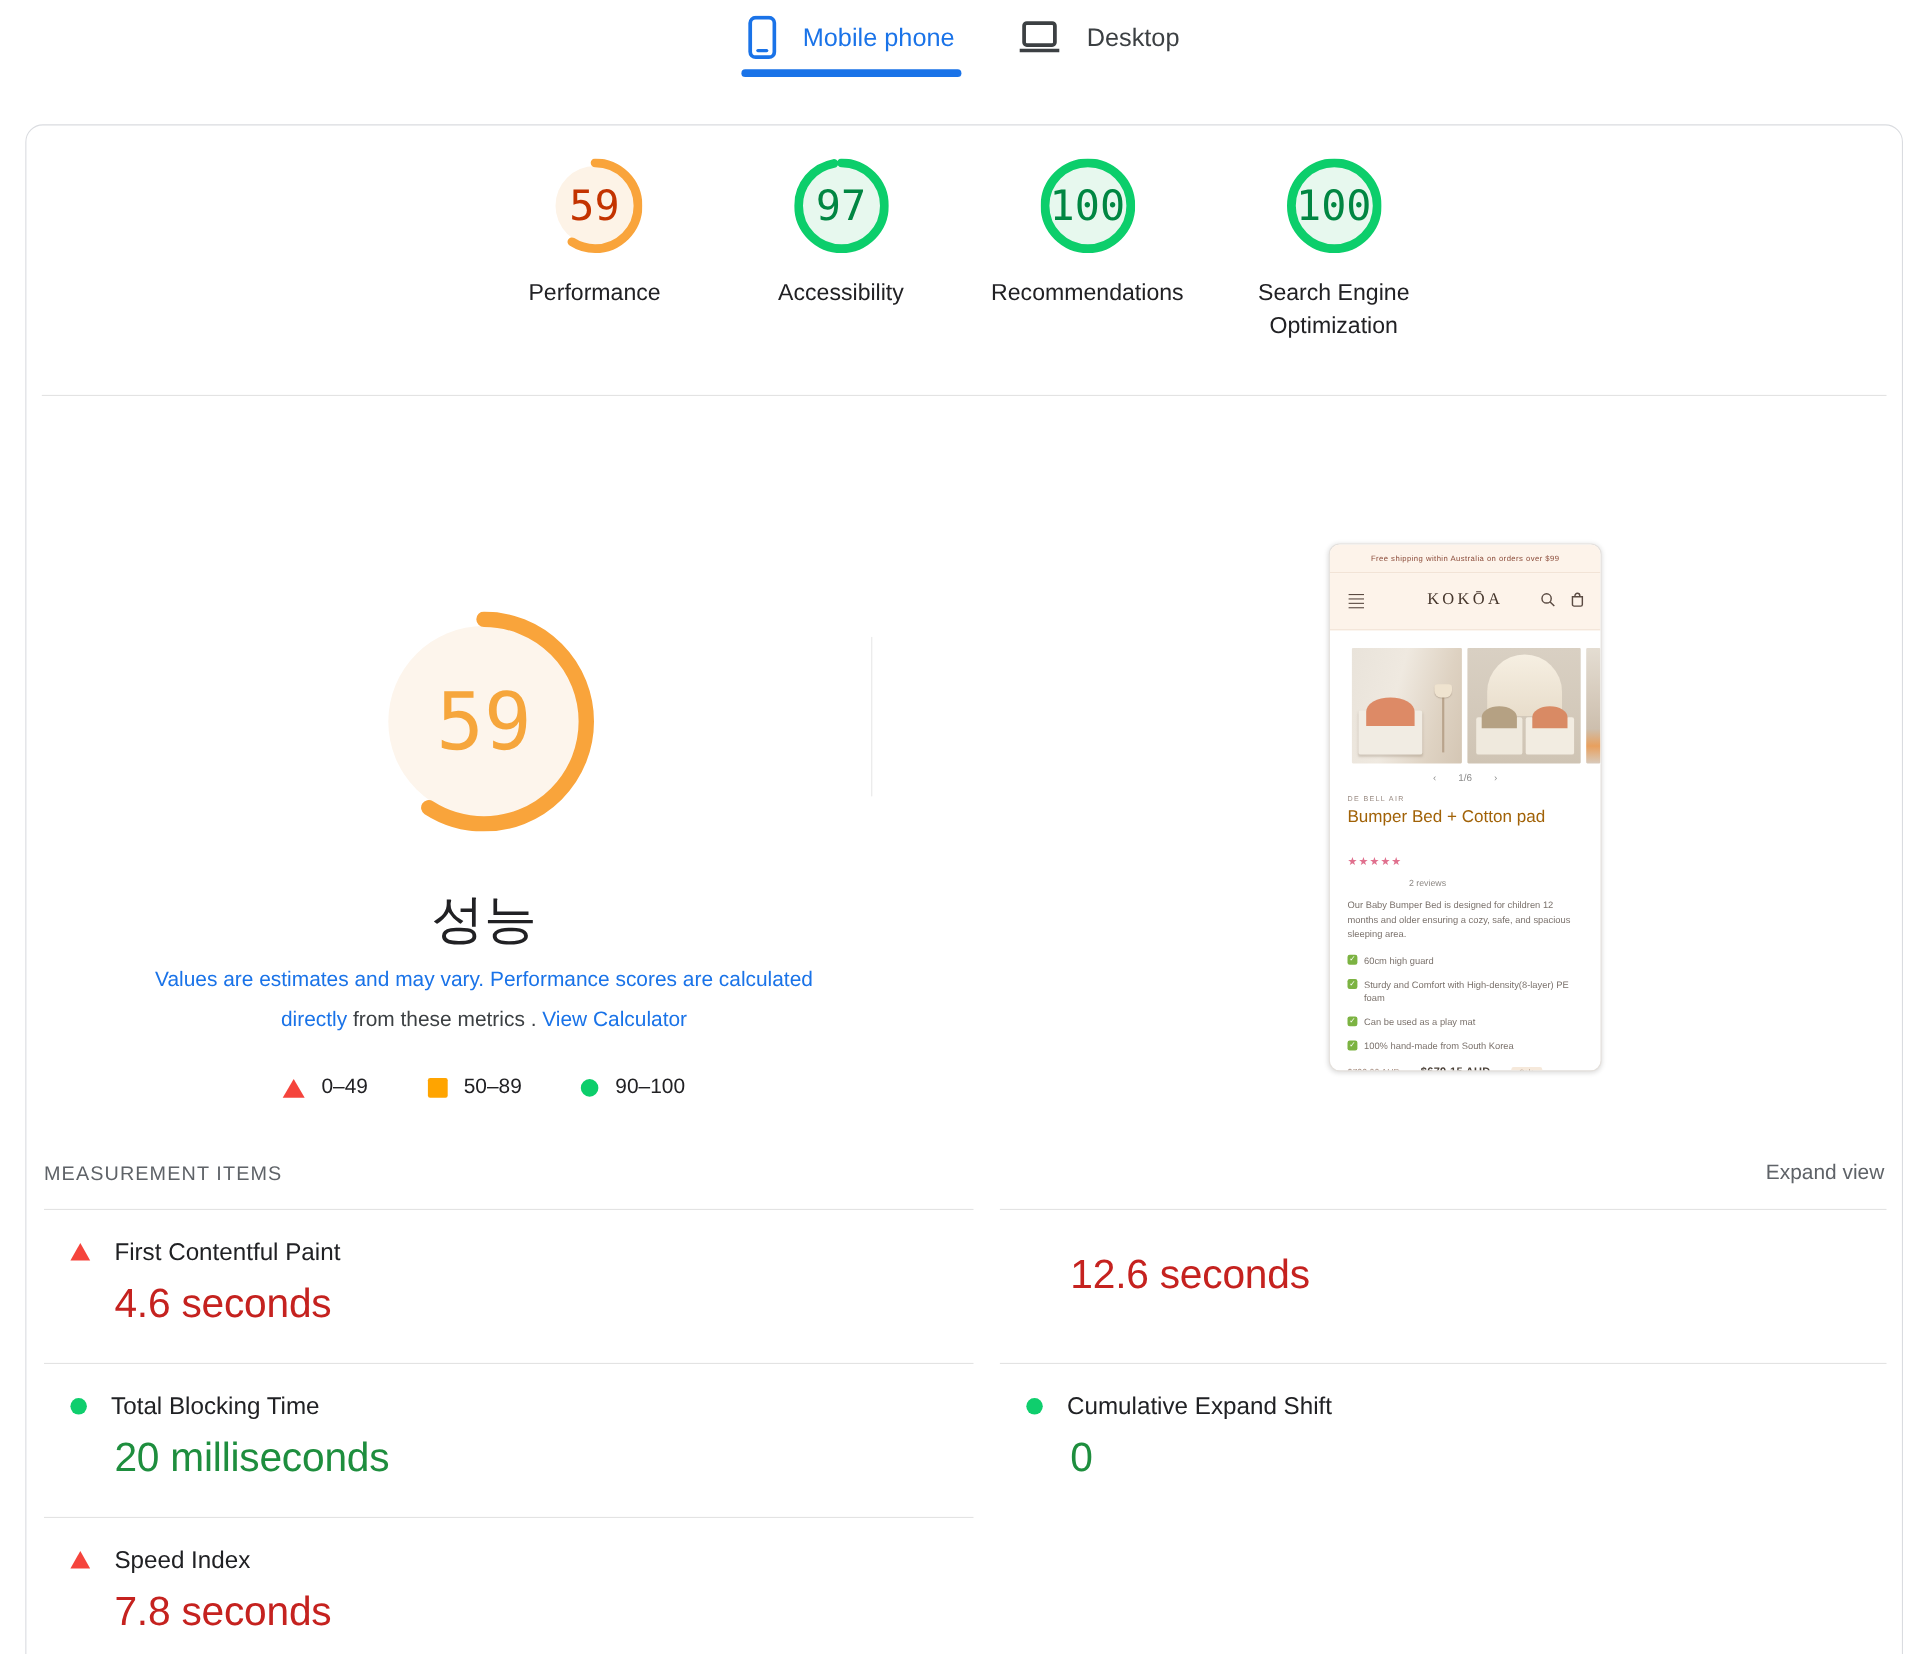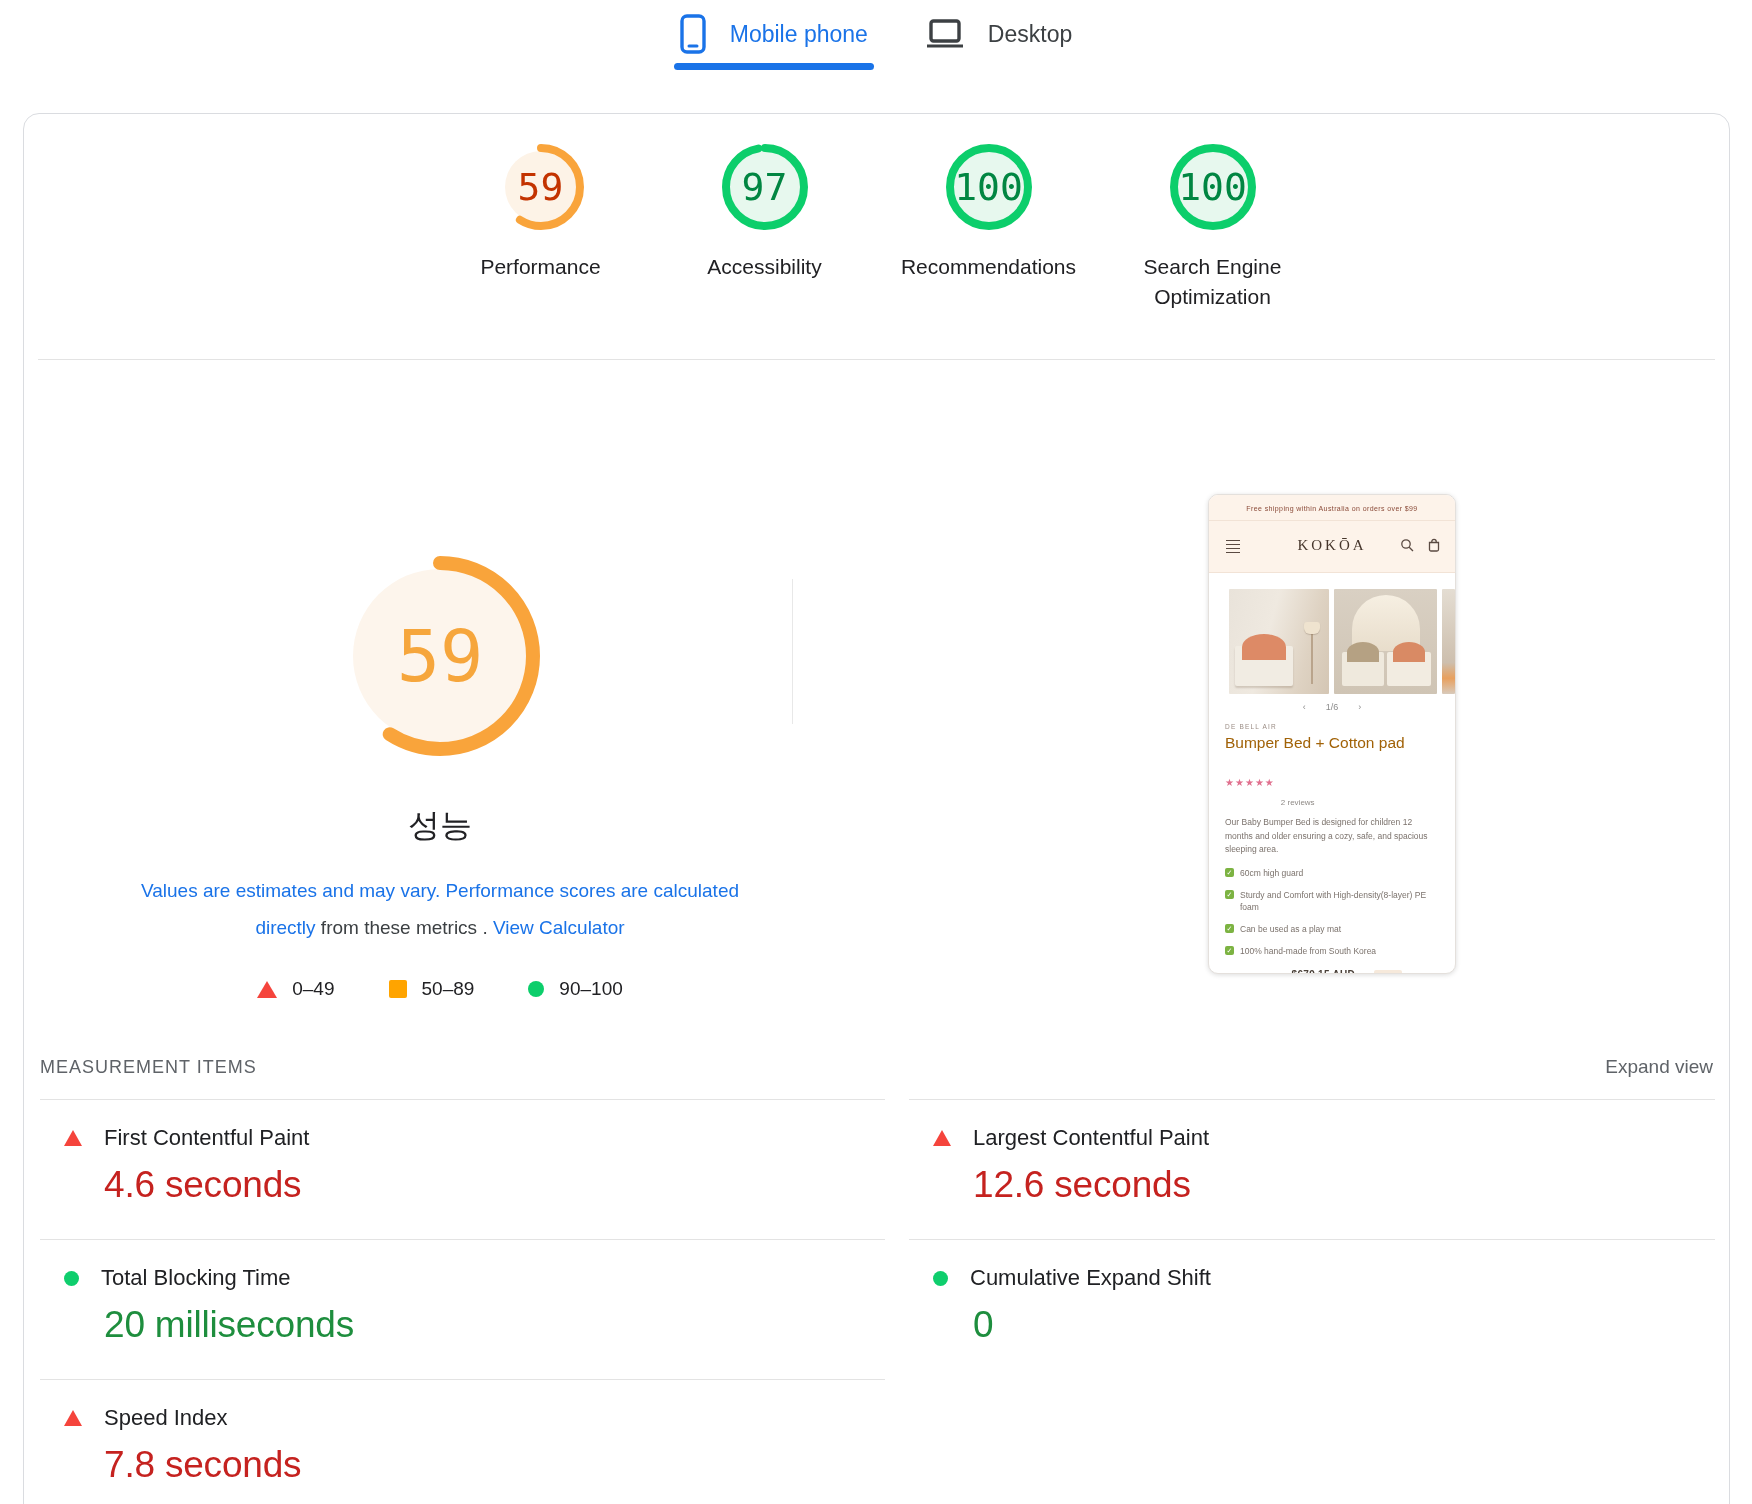--- a/index.html
+++ b/index.html
@@ -33,21 +33,21 @@
   .gauge-label { margin-top:22px; font-size:21px; line-height:30px; color:#212124; }
 
   .hdivider { position:absolute; left:14px; right:14px; top:245px; border-top:1px solid #e3e3e3; }
 
   
   .big-gauge { position:absolute; left:316px; top:442px; width:200px; height:200px; }
   .big-gauge .num { position:absolute; inset:0; display:flex; align-items:center;
     justify-content:center; font-family:"DejaVu Sans Mono", monospace; font-size:72px;
     color:#f6a63c; }
   .perf-title { position:absolute; left:116px; width:600px; top:690px; text-align:center;
-    font-size:32px; color:#212124; }
+    font-size:48px; color:#212124; }
   .disclaimer { position:absolute; left:86px; width:660px; top:758px; text-align:center;
     font-size:19px; line-height:37px; }
   .disclaimer .lnk { color:#1a73e8; cursor:pointer; }
   .disclaimer .plain { color:#3c4043; }
   .legend { position:absolute; left:86px; width:660px; top:864px; display:flex;
     justify-content:center; align-items:center; gap:54px; font-size:19px; color:#212124; }
   .legend-item { display:flex; align-items:center; gap:15px; }
   .tri { width:0; height:0; border-left:10px solid transparent;
     border-right:10px solid transparent; border-bottom:17px solid #f5443c; }
   .sq { width:18px; height:18px; background:#ffa400; border-radius:2px; }
@@ -331,24 +331,20 @@
         <div class="m-label">
           <span class="m-tri"></span>
           <span>Speed Index</span>
         </div>
         <div class="m-value fail">7.8 seconds</div>
       </div>
     </div>
 
     <div class="m-col right">
       <div class="m-row">
-        <div class="m-label">
-          <span class="m-tri"></span>
-          <span>Largest Contentful Paint</span>
-        </div>
         <div class="m-value fail">12.6 seconds</div>
       </div>
       <div class="m-row">
         <div class="m-label">
           <span class="m-dot"></span>
           <span>Cumulative Expand Shift</span>
         </div>
         <div class="m-value pass">0</div>
       </div>
     </div>

